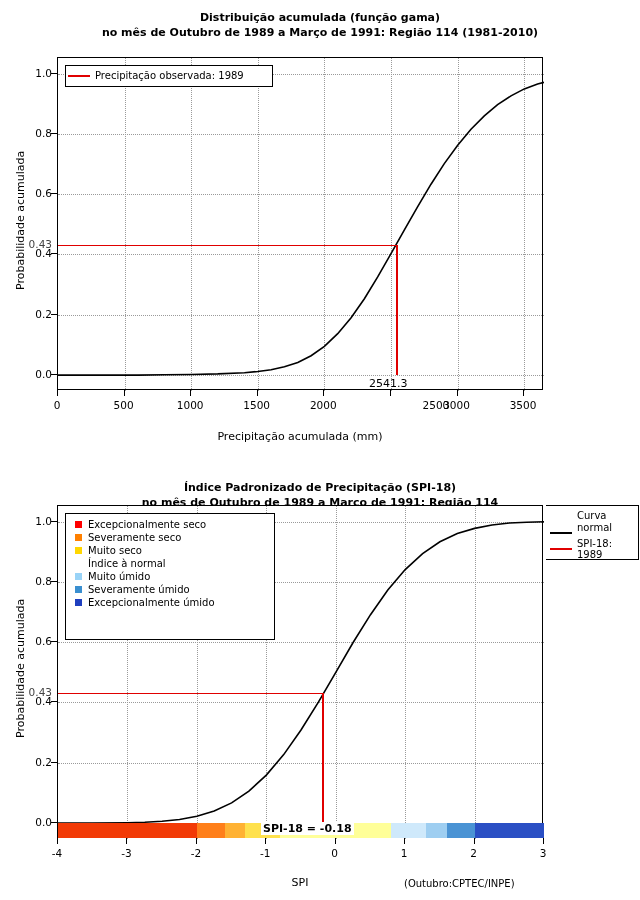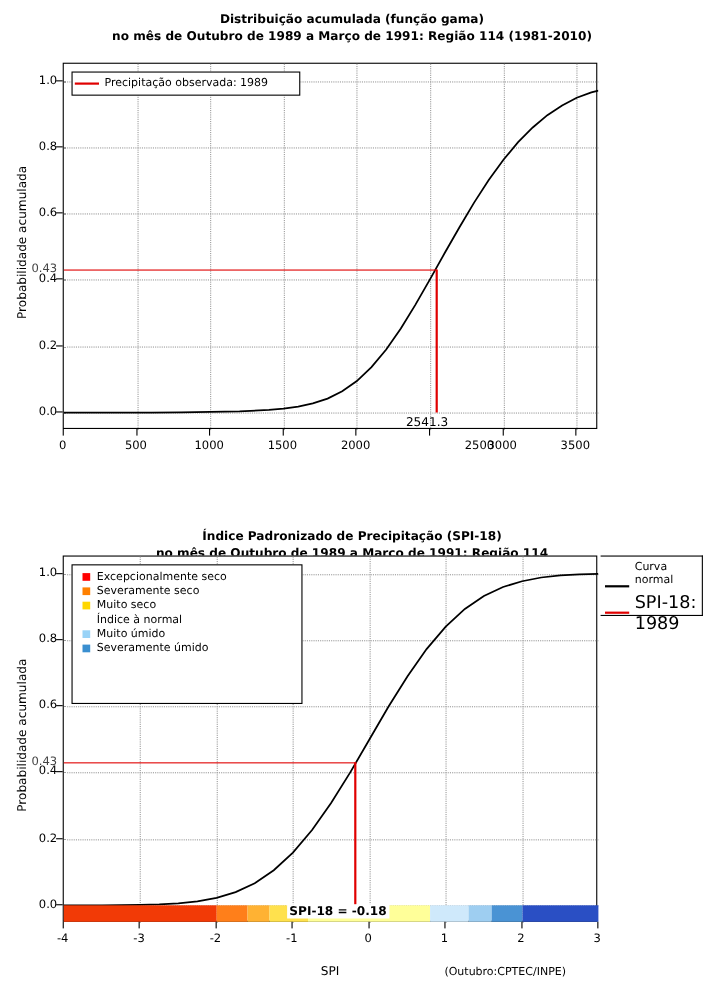--- a/index.html
+++ b/index.html
@@ -104,20 +104,21 @@
   <div class="ticklab" style="left:103.6px;top:399px;width:40px;">500</div>
   <div class="ticklab" style="left:170.2px;top:399px;width:40px;">1000</div>
   <div class="ticklab" style="left:236.7px;top:399px;width:40px;">1500</div>
   <div class="ticklab" style="left:303.3px;top:399px;width:40px;">2000</div>
   <div class="ticklab" style="left:369.9px;top:399px;width:40px;margin-left:46px;">2500</div>
   <div class="ticklab" style="left:436.5px;top:399px;width:40px;">3000</div>
   <div class="ticklab" style="left:503.0px;top:399px;width:40px;">3500</div>
 
   <div class="redlab" style="left:369px;top:377px;font-size:11px;text-align:center;">2541.3</div>
 
+  <div class="axis-label" style="left:57px;top:430px;width:486px;">Precipitação acumulada (mm)</div>
   <div class="ylabel" style="left:14px;top:290px;">Probabilidade acumulada</div>
 
   <div class="title" style="top:480px;left:0;">
     <span>Índice Padronizado de Precipitação (SPI-18)</span><br>
     <span>no mês de Outubro de 1989 a Março de 1991: Região 114</span>
   </div>
 
   <div class="plotbox" style="left:57px;top:505px;width:486px;height:333px;">
 
     <div class="grid-v" style="left:69.4px;top:0;height:333px;"></div>
@@ -172,31 +173,35 @@
           <span class="legend-text">Índice à normal</span>
         </div>
       <div class="legend-item">
           <span class="legend-dot" style="background:#99d3f7;"></span>
           <span class="legend-text">Muito úmido</span>
         </div>
       <div class="legend-item">
           <span class="legend-dot" style="background:#3a8fd0;"></span>
           <span class="legend-text">Severamente úmido</span>
         </div>
+      <div class="legend-item">
+          <span class="legend-dot" style="background:#1f3fbf;"></span>
+          <span class="legend-text">Excepcionalmente úmido</span>
+        </div>
     </div>
   </div>
 
   <div class="legendbox" style="left:546px;top:505px;width:93px;height:55px;padding:4px 4px;border-left:none;">
     <div style="display:flex;align-items:flex-end;">
       <span class="legend-key" style="margin-top:6px;"></span>
       <span style="font-size:10px;line-height:12px;"><span>Curva</span><br><span>normal</span></span>
     </div>
     <div style="display:flex;align-items:center;margin-top:4px;">
       <span class="legend-key" style="border-top-color:#e00000;"></span>
-      <span style="font-size:16px;">SPI-18: 1989</span>
+      <span style="font-size:10px;">SPI-18: 1989</span>
     </div>
   </div>
 
   <div class="tick" style="left:51px;top:822.1px;width:6px;height:1px;"></div>
   <div class="tick" style="left:51px;top:761.8px;width:6px;height:1px;"></div>
   <div class="tick" style="left:51px;top:701.4px;width:6px;height:1px;"></div>
   <div class="tick" style="left:51px;top:641.1px;width:6px;height:1px;"></div>
   <div class="tick" style="left:51px;top:580.8px;width:6px;height:1px;"></div>
   <div class="tick" style="left:51px;top:520.5px;width:6px;height:1px;"></div>
 

